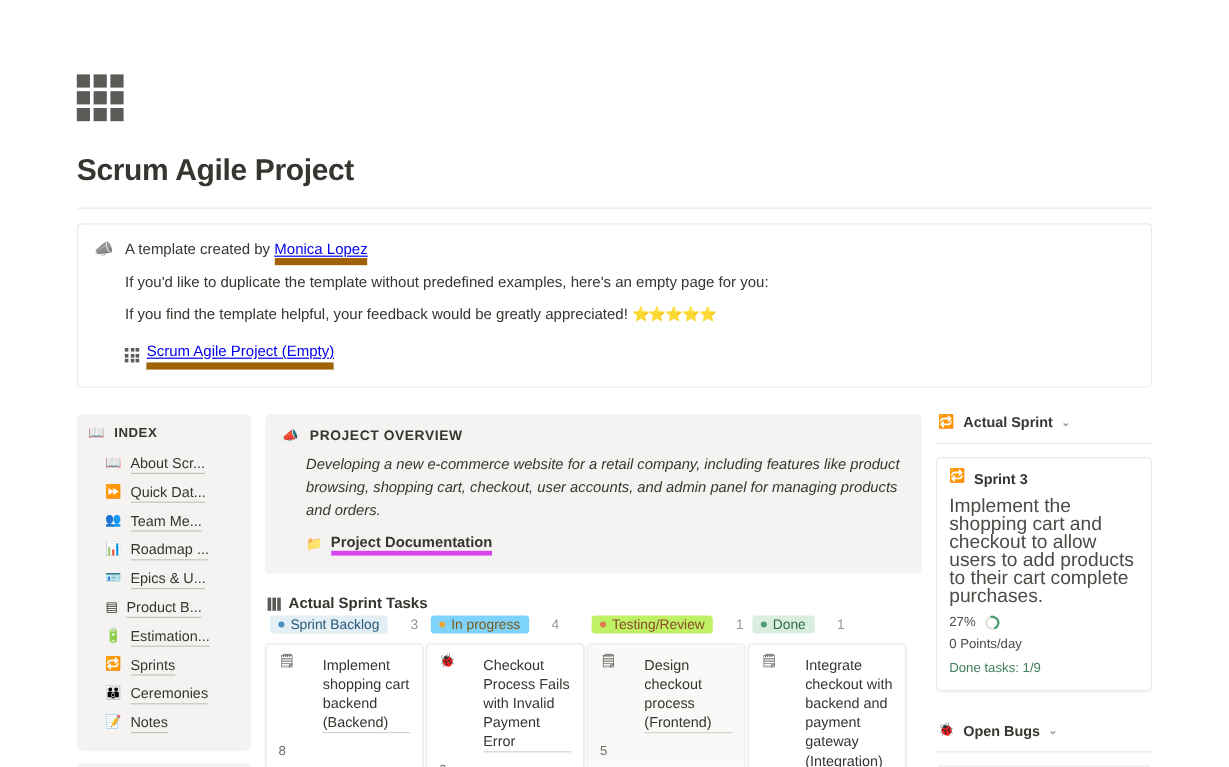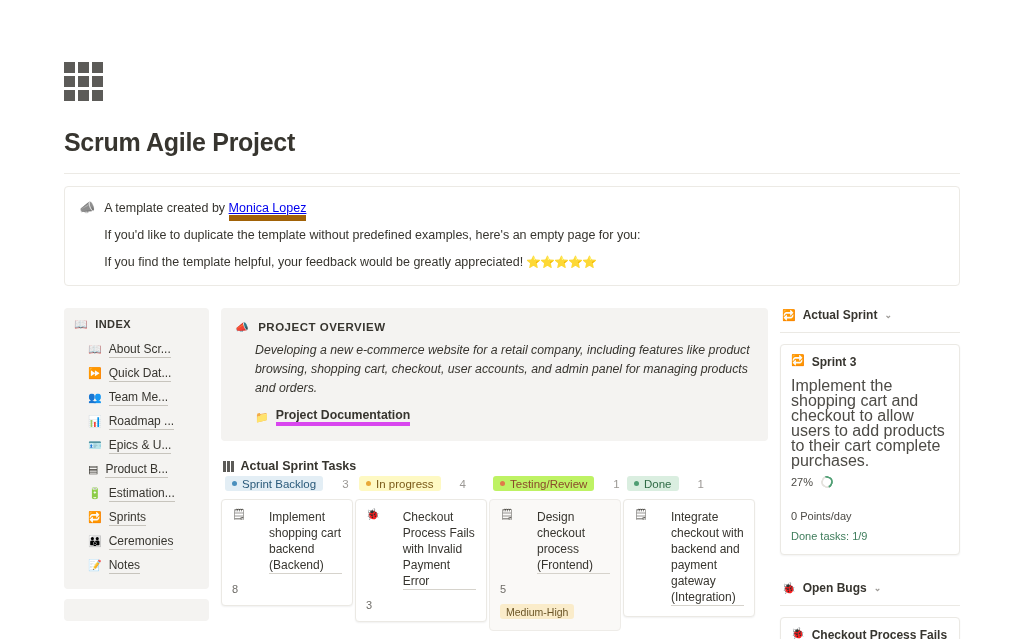--- a/index.html
+++ b/index.html
@@ -179,20 +179,34 @@
     <div class="callout">
       <span class="callout-icon">📣</span>
       <div class="callout-body">
         <p>
           <span>A template created by </span><a class="uline" href="#">Monica Lopez</a>
         </p>
         <p>If you'd like to duplicate the template without predefined examples, here's an empty page for you:</p>
         <p>
           <span>If you find the template helpful, your feedback would be greatly appreciated! </span><span class="stars">⭐⭐⭐⭐⭐</span>
         </p>
+        <p class="inline-page">
+          <span class="mini-grid">
+              <i></i>
+              <i></i>
+              <i></i>
+              <i></i>
+              <i></i>
+              <i></i>
+              <i></i>
+              <i></i>
+              <i></i>
+            </span>
+          <a class="uline" href="#">Scrum Agile Project (Empty)</a>
+        </p>
       </div>
     </div>
 
     <div class="cols">
 
       <div class="col-left">
         <div class="panel-gray">
           <div class="panel-head">
             <span class="ico">📖</span>
             <span>INDEX</span>
@@ -284,21 +298,21 @@
                     <span class="ico">🗒</span>
                     <span class="lbl">Implement shopping cart backend (Backend)</span>
                   </div>
                   <div class="kpts">8</div>
                   <div></div>
                 </div>
               </div>
             </div>
             <div class="kcol">
               <div class="kcol-head">
-                <span class="chip" style="background:#fef9c3;color:#7a5a18">
+                <span class="chip" style="background:#7dd3fc;color:#7a5a18">
                   <span class="dot" style="background:#e8a838"></span>
                   <span>In progress</span>
                 </span>
                 <span class="kcount">4</span>
               </div>
               <div class="kcards">
                 <div class="kcard" style="background: rgb(255, 255, 255);">
                   <div class="kcard-title">
                     <span class="ico">🐞</span>
                     <span class="lbl">Checkout Process Fails with Invalid Payment Error</span>
@@ -356,21 +370,21 @@
         <div class="rail-card">
           <div class="rc-title">
             <span class="ico">🔁</span>
             <span>Sprint 3</span>
           </div>
           <div class="rc-desc">Implement the shopping cart and checkout to allow users to add products to their cart complete purchases.</div>
           <div class="rc-row">
             <span>27%</span>
             <span class="spinner"></span>
           </div>
-          <div class="rc-row" style="margin-top:22px">0 Points/day</div>
+          <div class="rc-row" style="margin-top:6px">0 Points/day</div>
           <div class="rc-done">Done tasks: 1/9</div>
         </div>
 
         <div class="rail-head" style="margin-top:26px">
           <span class="ico">🐞</span>
           <span>Open Bugs</span>
           <span class="chev">⌄</span>
         </div>
         <div class="rail-rule"></div>
         <div class="rail-card">

